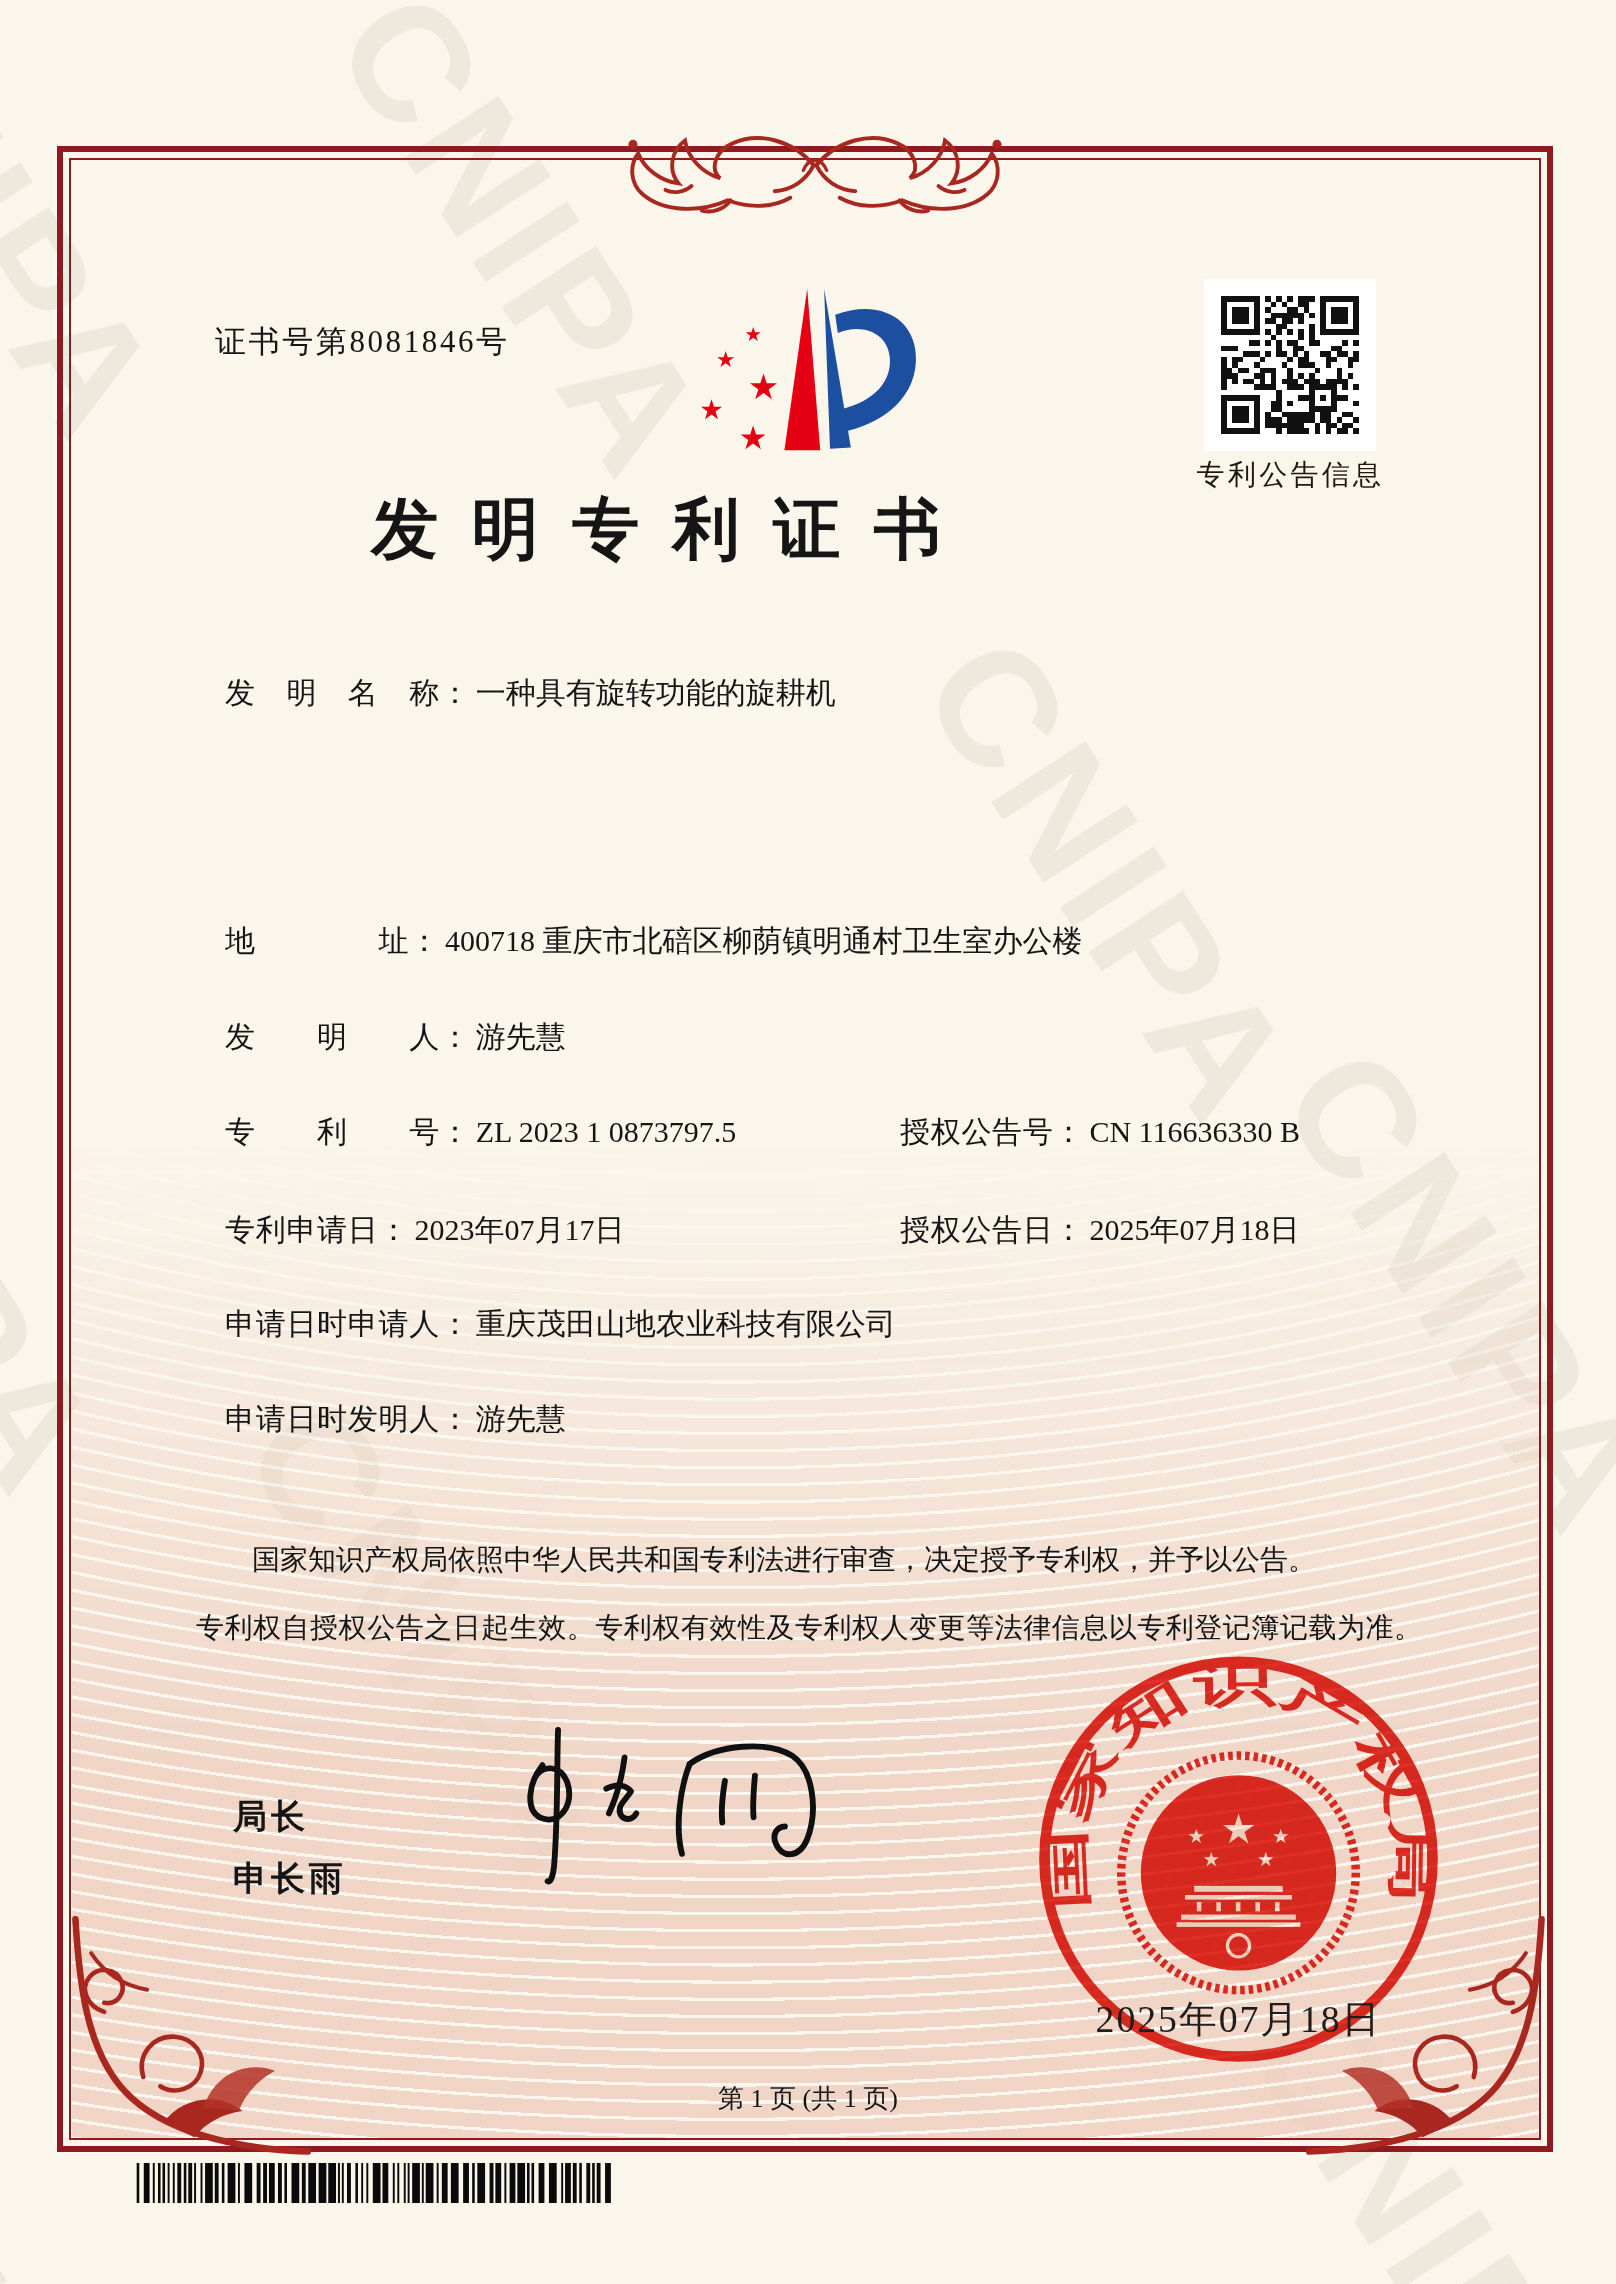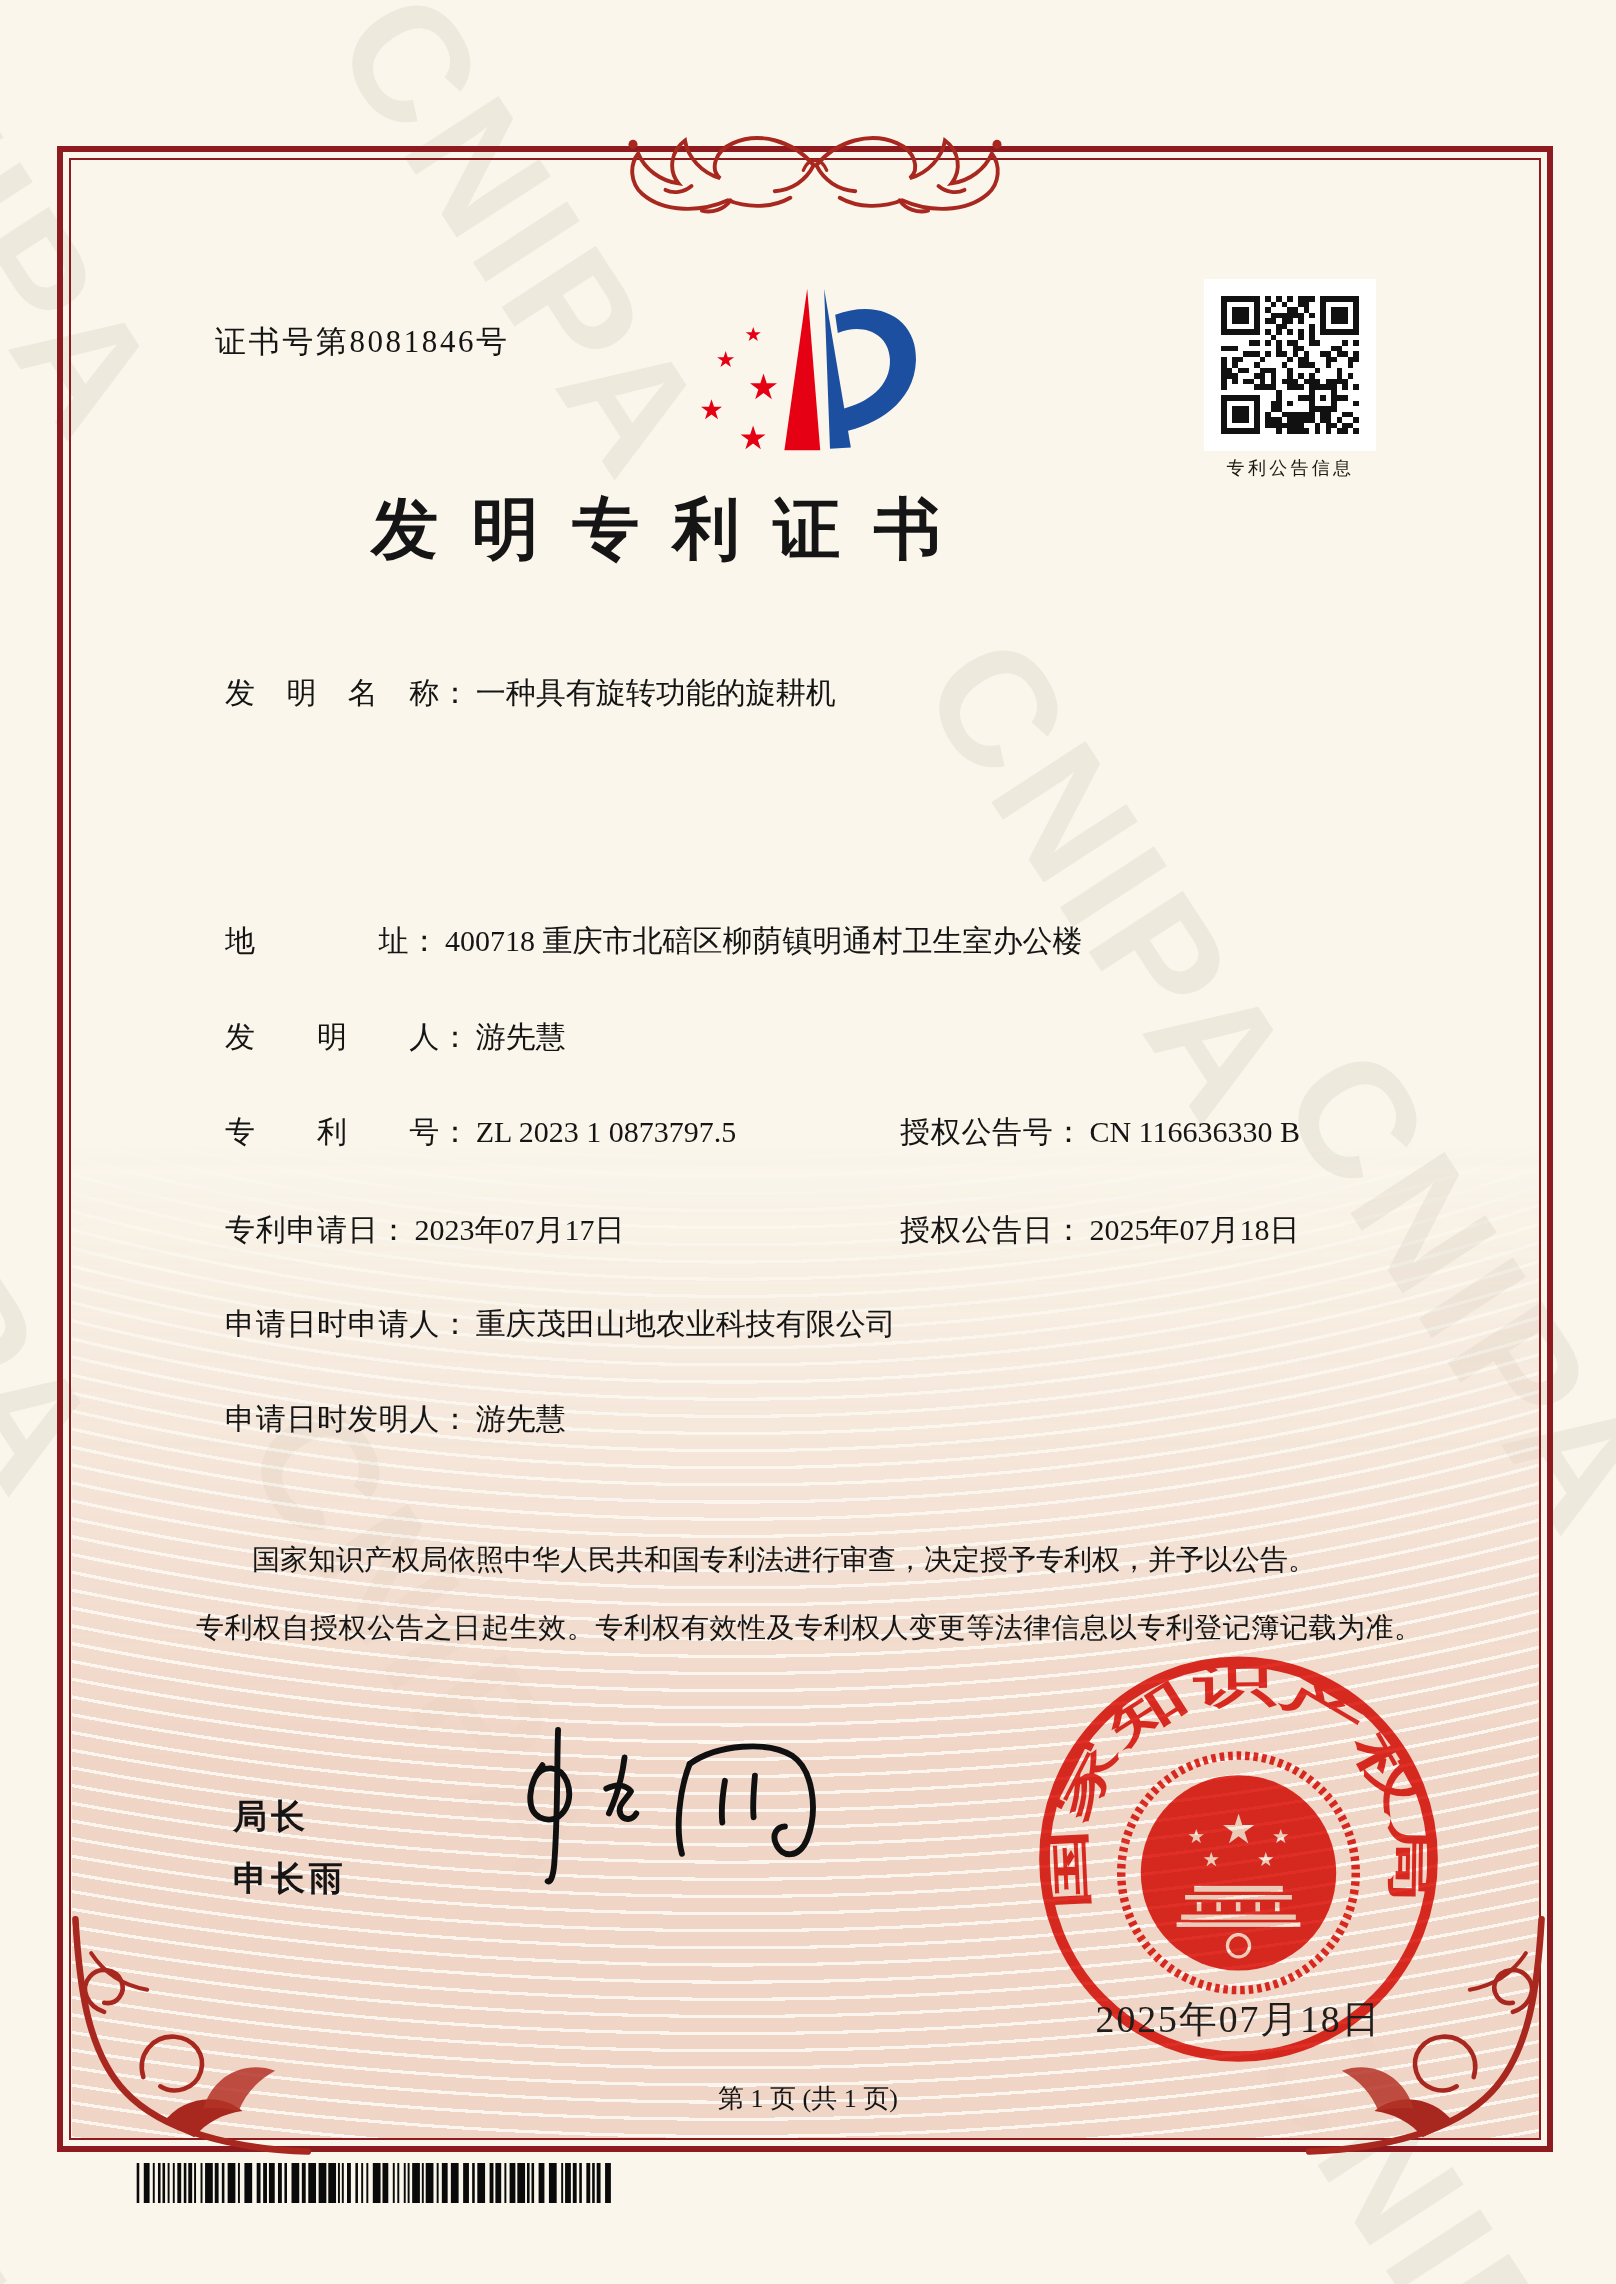--- a/index.html
+++ b/index.html
@@ -37,21 +37,21 @@
 
   .ornament{position:absolute;}
 
   .cert-no{position:absolute;left:215px;top:321px;font-size:31px;letter-spacing:2.6px;text-align:center;}
 
   .logo{position:absolute;left:688px;top:274px;}
 
   .qr-box{position:absolute;left:1204px;top:279px;width:172px;height:172px;background:#ffffff;
     display:flex;align-items:center;justify-content:center;}
   .qr-label{position:absolute;left:1157px;top:456px;width:267px;text-align:center;
-    font-size:18px;letter-spacing:3.3px;color:#1d1812;}
+    font-size:28px;letter-spacing:3.3px;color:#1d1812;}
 
   .title{position:absolute;left:0;width:1312px;top:484px;text-align:center;
     font-size:67px;font-weight:bold;letter-spacing:0.5em;text-indent:0.5em;}
 
   .row{position:absolute;left:225px;font-size:30px;white-space:nowrap;}
   .row .lbl{letter-spacing:0.7px;}
   .row .val{margin-left:5.2px;}
   .cell2{position:absolute;left:675px;top:0;white-space:nowrap;text-align:center;}
 
   .stmt{position:absolute;left:196px;width:1226px;font-size:28px;line-height:1.35;}

